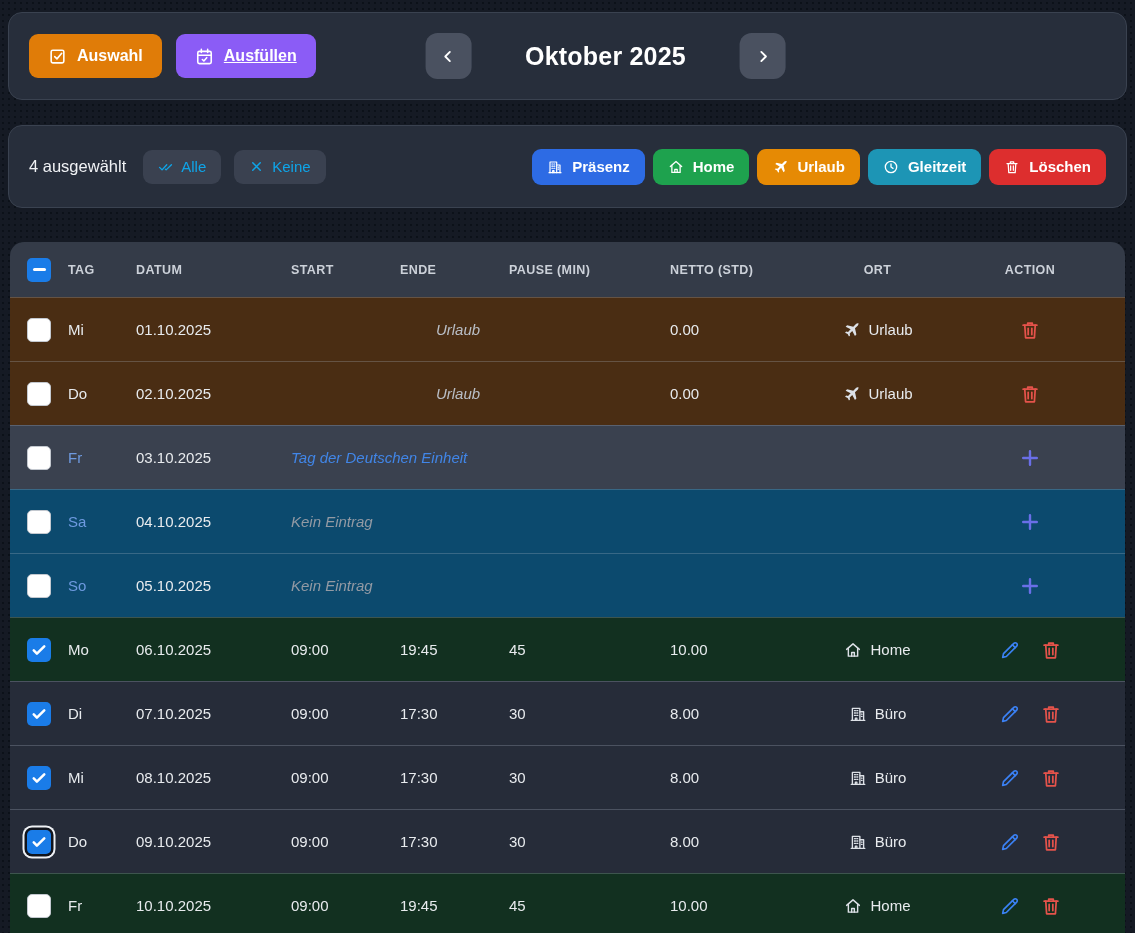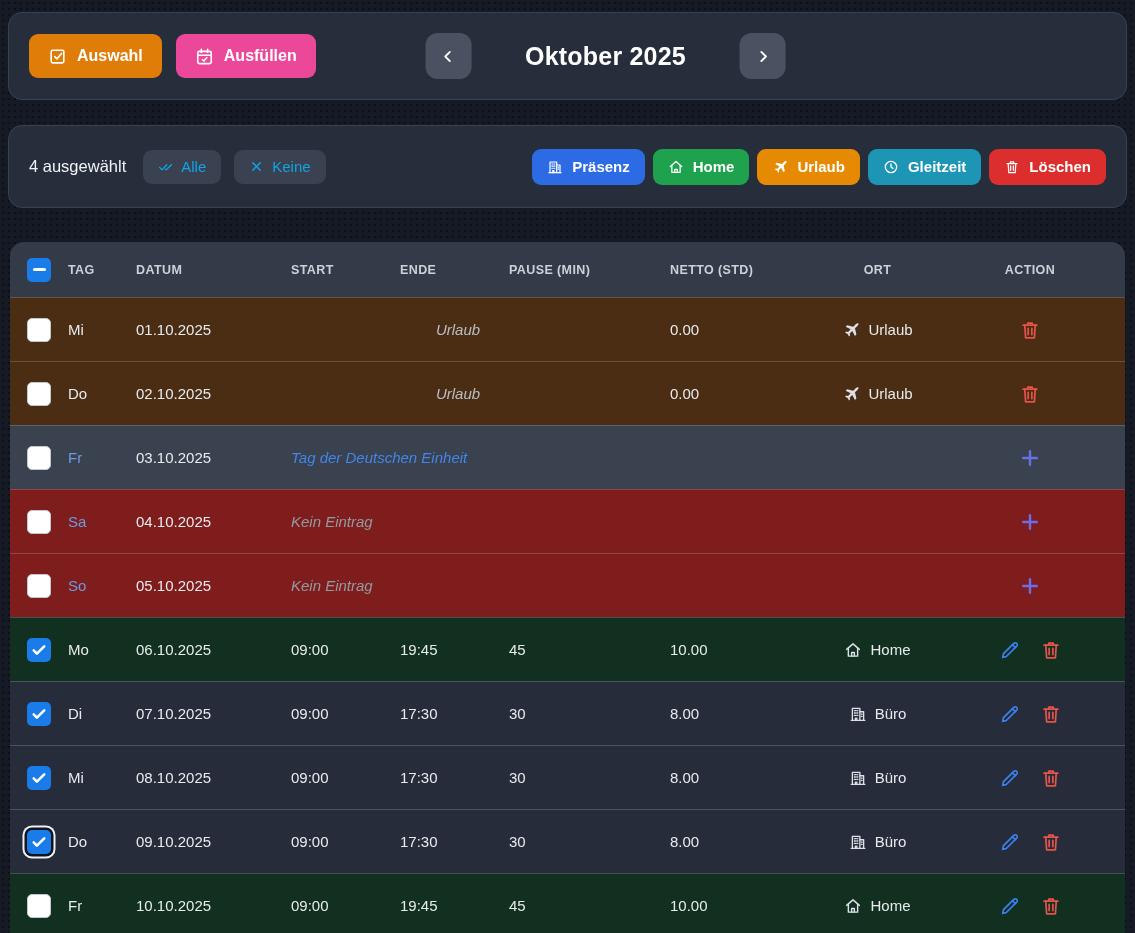--- a/index.html
+++ b/index.html
@@ -20,21 +20,21 @@
   
   .topbar { margin-top:12px; height:88px; display:flex; align-items:center; padding:0 20px; position:relative; }
   .btn {
     display:inline-flex; align-items:center; gap:10px;
     border:none; border-radius:9px; color:#fff;
     font-family:inherit; font-size:16px; font-weight:700;
     height:44px; padding:0 19px; cursor:pointer;
   }
   .btn svg { width:19px; height:19px; display:block; }
   .btn-auswahl   { background:#e07c08; }
-  .btn-ausfuellen{ background:#ec4899; margin-left:14px; }
+  .btn-ausfuellen{ background:#8b5cf6; margin-left:14px;text-decoration:underline; }
   .month-nav { position:absolute; left:50%; transform:translateX(-50%); margin-left:38px;
                display:flex; align-items:center; gap:54px;justify-content:flex-end; }
   .nav-arrow { width:46px; height:46px; border-radius:12px; background:#4a5160; border:none;
                color:#fff; display:flex; align-items:center; justify-content:center; cursor:pointer; }
   .nav-arrow svg { width:17px; height:17px; display:block; }
   .month-title { color:#fff; font-size:25px; font-weight:700; letter-spacing:.2px; }
 
   
   .selectbar { margin-top:25px; height:83px; display:flex; align-items:center; padding:0 20px; }
   .selected-count { color:#f0f2f5; font-size:16.5px; margin-right:17px; }
@@ -60,21 +60,21 @@
   
   .table-wrap { margin:34px 10px 0; border-radius:14px 14px 0 0; overflow:hidden; }
   .thead, .tr { display:grid; grid-template-columns:58px 68px 155px 109px 109px 161px 150px 115px 1fr; }
   .thead { background:#343b48; height:55px; align-items:center;
            color:#ccd1d9; font-size:12.5px; font-weight:700; letter-spacing:.4px; }
   .thead > div, .tr > div { display:flex; align-items:center; }
   .center { justify-content:center; }
   .tr { height:64px; border-top:1px solid rgba(172,182,198,.28); font-size:15px; }
   .tr.urlaub  { background:#4a2d13; }
   .tr.holiday { background:#3a414f; }
-  .tr.empty   { background:#7f1d1d; }
+  .tr.empty   { background:#0c4a6e; }
   .tr.home    { background:#123020; }
   .tr.office  { background:#262c39; }
   .partial-row { height:13px; background:#3a414f; border-top:1px solid rgba(172,182,198,.28); }
   .day-blue { color:#6e9ae0; }
   .note-holiday { color:#4186e8; font-style:italic; }
   .note-empty   { color:#939aa4; font-style:italic; }
   .span-entry   { color:#b9bec6; font-style:italic; }
   .ort-cell { gap:8px; color:#e8ebee; }
   .ort-cell .oicon { width:18px; height:18px; color:#dde1e7; }
   .ort-cell .oicon svg { width:18px; height:18px; display:block; }

